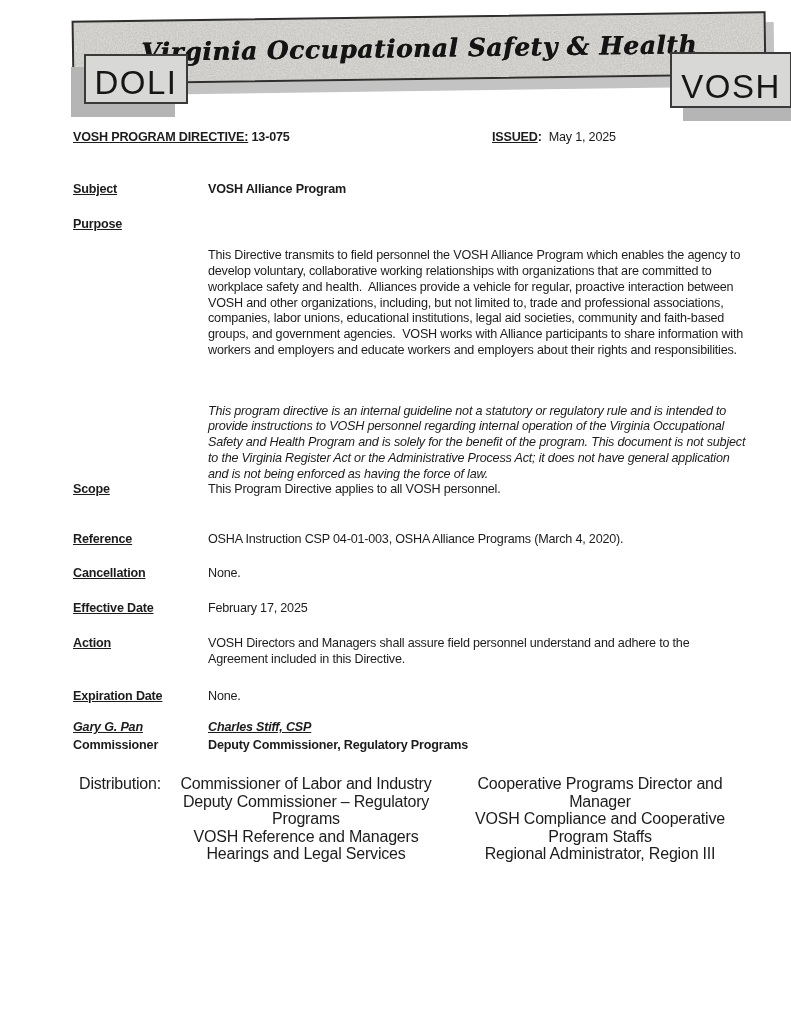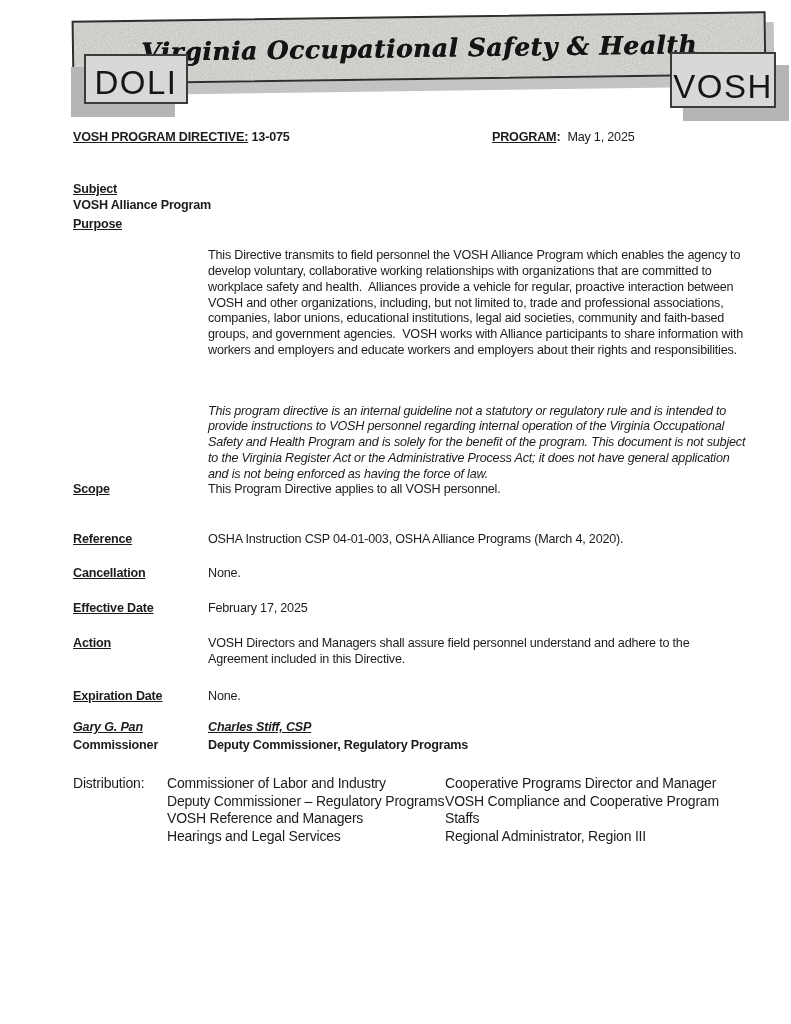--- a/index.html
+++ b/index.html
@@ -39,39 +39,39 @@
   }
   .badge {
     position:absolute;
     background:#d8d8d6;
     border:2px solid #3a3a3a;
     display:flex; align-items:flex-end; justify-content:center;
     font-size:33px; letter-spacing:1.5px; color:#161616;
     z-index:3;
   }
   .badge-doli { left:84px; top:54px; width:104px; height:50px; box-shadow:-13px 13px 0 #b5b5b5; }
-  .badge-vosh { left:670px; top:52px; width:106px; height:56px; box-shadow:13px 13px 0 #b5b5b5; }
+  .badge-vosh { left:670px; top:52px; width:122px; height:56px; box-shadow:13px 13px 0 #b5b5b5; }
 
   
   .textline, .sec {
     position:absolute;
     font-size:12.6px; line-height:15.7px; letter-spacing:-0.2px;
   }
   .b  { font-weight:bold; }
   .u  { text-decoration:underline; }
 
   .directive-row { left:73px; top:130px; width:660px; }
   .issued-part { position:absolute; left:419px; top:0; white-space:nowrap; }
   .issued-date { margin-left:7px; font-weight:normal; }
 
   .sec { left:73px; display:flex; }
   .sec .slabel { width:135px; flex:none; font-weight:bold; text-decoration:underline; }
   .sec .svalue { width:540px; white-space:pre-wrap; }
 
-  .sec-subject     { top:182px;flex-direction:column; }
+  .sec-subject     { top:182px; }
   .sec-subject .svalue { font-weight:bold; }
   .sec-purpose     { top:217px; }
   .disclaimer      { font-style:italic; margin-top:14px; white-space:pre-wrap; }
   .sec-scope       { top:482px; }
   .sec-reference   { top:532px; }
   .sec-cancel      { top:566px; }
   .sec-effective   { top:601px;align-items:flex-end; }
   .sec-action      { top:636px; }
   .sec-expiration  { top:689px; }
 
@@ -79,21 +79,21 @@
   .sig { position:absolute; top:719px; font-size:12.6px; line-height:17.5px; letter-spacing:-0.2px; }
   .sig-left  { left:73px; }
   .sig-right { left:208px; }
   .sig-name  { font-weight:bold; font-style:italic; text-decoration:underline; }
   .sig-title { font-weight:bold; }
 
   
   .distribution {
     position:absolute; left:73px; top:775px;
     display:flex;
-    font-size:14px; line-height:17.5px; letter-spacing:-0.2px;
+    font-size:16px; line-height:17.5px; letter-spacing:-0.2px;text-align:center;
   }
   .dist-label { width:94px; flex:none; }
   .dist-col1  { width:278px; flex:none; }
   .dist-col2  { width:310px; flex:none; }
 </style>
 </head>
 <body>
 
 <div class="page">
 
@@ -110,21 +110,21 @@
   <div class="badge badge-doli">
     <span>DOLI</span>
   </div>
   <div class="badge badge-vosh">
     <span>VOSH</span>
   </div>
 
   <div class="textline directive-row">
     <span class="b u">VOSH PROGRAM DIRECTIVE:</span><span class="b">&nbsp;</span><span class="b">13-075</span>
     <span class="issued-part">
-      <span class="b u">PROGRAM</span><span class="b">:</span><span class="issued-date">May 1, 2025</span>
+      <span class="b u">ISSUED</span><span class="b">:</span><span class="issued-date">May 1, 2025</span>
     </span>
   </div>
 
   <div class="sec sec-subject">
     <div class="slabel">Subject</div>
     <div class="svalue">VOSH Alliance Program</div>
   </div>
 
   <div class="sec sec-purpose">
     <div class="slabel">Purpose</div>

